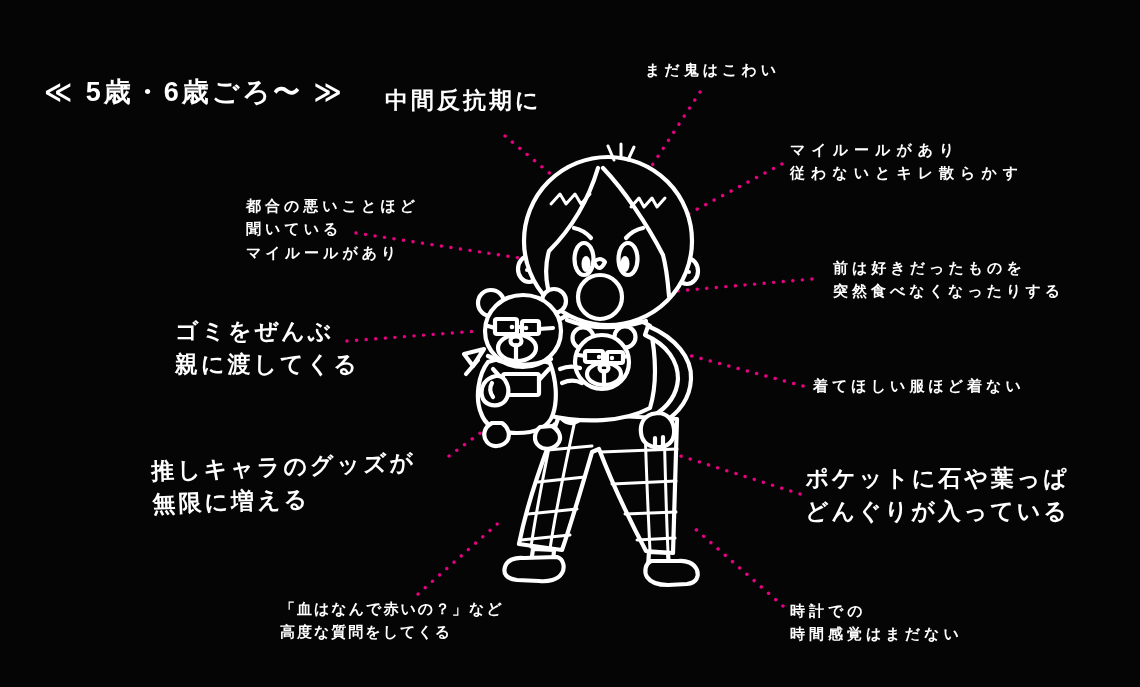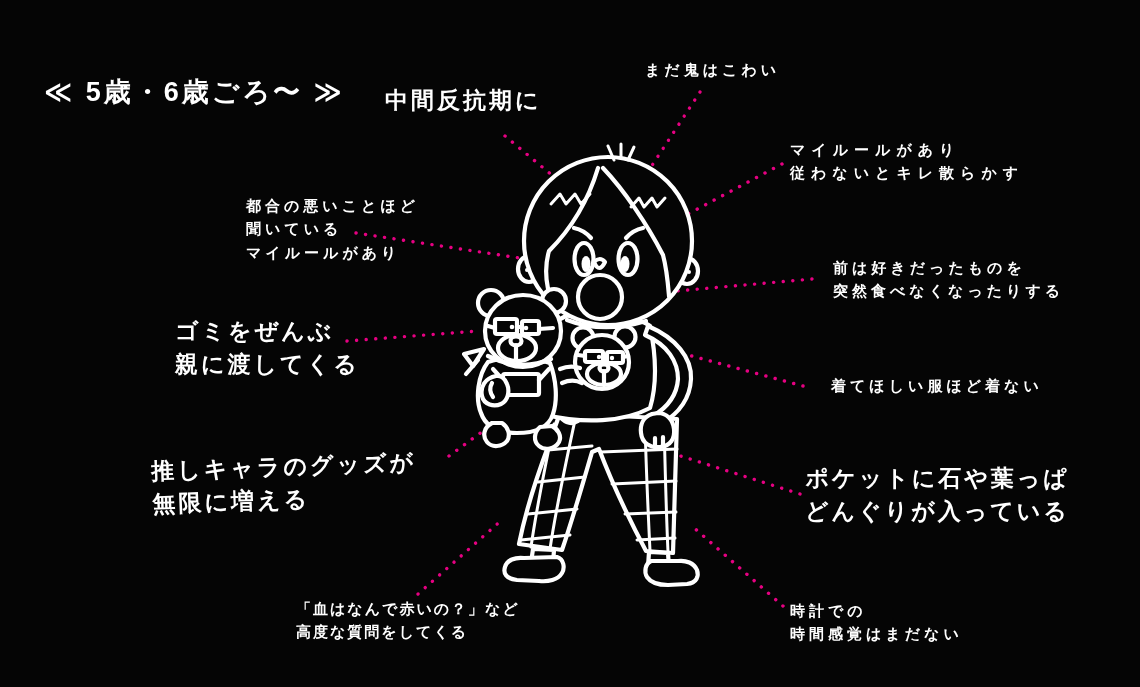--- a/index.html
+++ b/index.html
@@ -203,35 +203,35 @@
   <div class="label label-lg" style="left:175px;top:315px;">
     <div>ゴミをぜんぶ</div>
     <div>親に渡してくる</div>
   </div>
 
   <div class="label label-sm" style="left:833px;top:256px;">
     <div>前は好きだったものを</div>
     <div>突然食べなくなったりする</div>
   </div>
 
-  <div class="label label-sm" style="left:813px;top:374px;margin-left:18px;">
+  <div class="label label-sm" style="left:813px;top:374px;">
     <div>着てほしい服ほど着ない</div>
   </div>
 
   <div class="label label-lg tilt" style="left:153px;top:455px;">
     <div>推しキャラのグッズが</div>
     <div>無限に増える</div>
   </div>
 
   <div class="label label-lg" style="left:805px;top:462px;text-align:right;">
     <div>ポケットに石や葉っぱ</div>
     <div>どんぐりが入っている</div>
   </div>
 
-  <div class="label label-sm" style="left:280px;top:597px;letter-spacing:2px;margin-left:16px;">
+  <div class="label label-sm" style="left:280px;top:597px;letter-spacing:2px;">
     <div>「血はなんで赤いの？」など</div>
     <div>高度な質問をしてくる</div>
   </div>
 
   <div class="label label-sm" style="left:790px;top:599px;">
     <div>時計での</div>
     <div>時間感覚はまだない</div>
   </div>
 
 </div>

